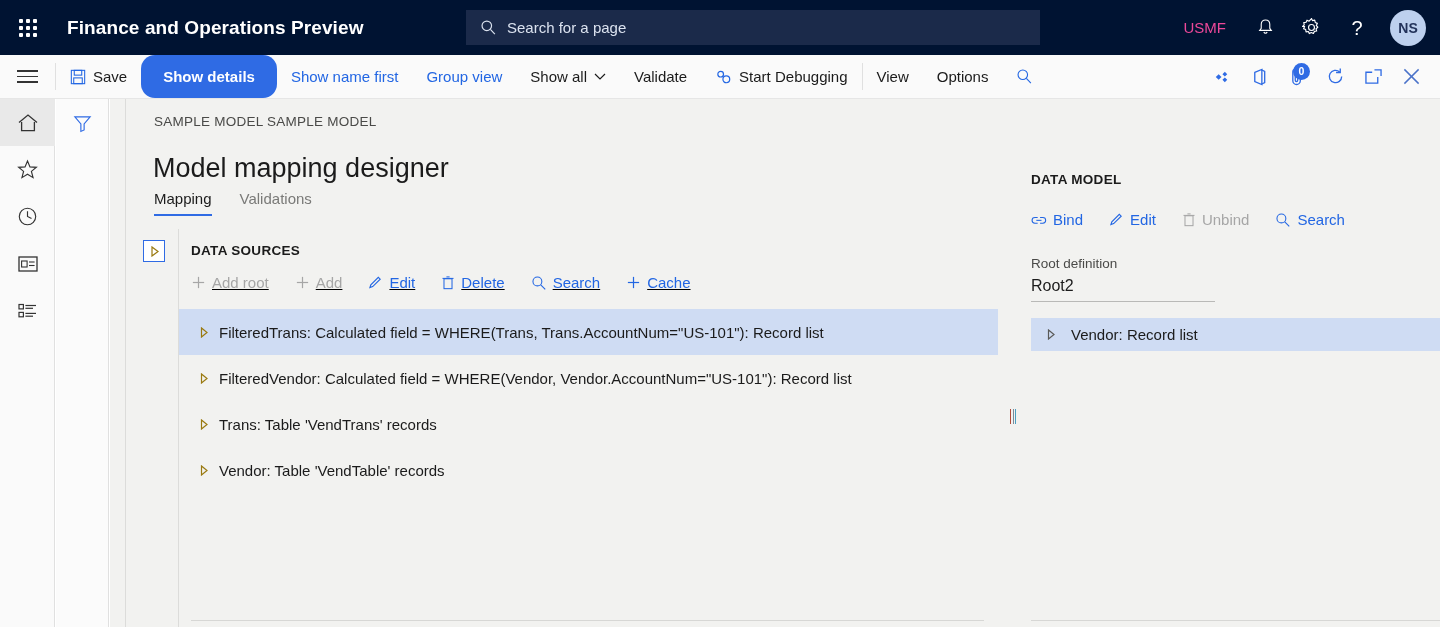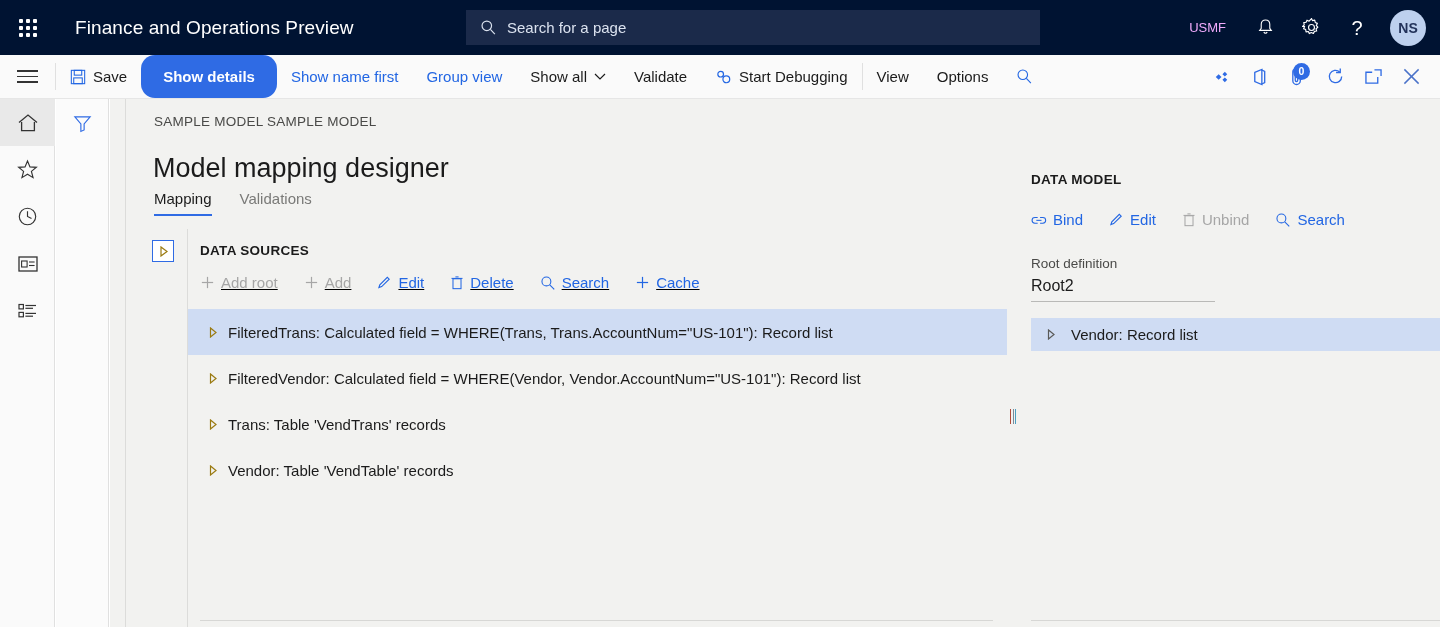--- a/index.html
+++ b/index.html
@@ -23,39 +23,39 @@
     cursor: pointer;
   }
   .waffle .grid3 {
     display: grid;
     grid-template-columns: repeat(3, 4px);
     grid-template-rows: repeat(3, 4px);
     gap: 3px;
   }
   .waffle .grid3 i { width: 4px; height: 4px; background: #ffffff; border-radius: 1px; display: block; }
   .app-title {
-    color: #ffffff; font-size: 19px; font-weight: normal;
-    margin-left: 20px; white-space: nowrap;
+    color: #ffffff; font-size: 19px; font-weight: bold;
+    margin-left: 12px; white-space: nowrap;
     letter-spacing: .1px;
   }
   .topsearch {
     position: absolute; left: 466px; top: 10px;
     width: 574px; height: 35px;
     background: #1b2a4a;
     display: flex; align-items: center;
     padding-left: 14px; gap: 10px;
     cursor: text;
   }
   .topsearch .ph { color: #dbe2ef; font-size: 15px; }
   .topright {
     position: absolute; right: 0; top: 0; height: 55px;
     display: flex; align-items: center; gap: 0px; padding-right: 14px;
   }
   .topright .company {
-    color: #f0abfc; font-size: 13px; padding: 0 16px; cursor: pointer; text-align: center;
+    color: #ec4899; font-size: 15px; padding: 0 16px; cursor: pointer; text-align: center;
   }
   .topright .ticon {
     width: 46px; height: 55px; display: flex; align-items: center; justify-content: center;
     cursor: pointer;
   }
   .avatar {
     width: 36px; height: 36px; border-radius: 50%;
     background: #bdd0ee; color: #22325a;
     display: flex; align-items: center; justify-content: center;
     font-size: 14px; font-weight: bold; margin-left: 10px; cursor: pointer;
@@ -142,21 +142,21 @@
   .tabs {
     position: absolute; left: 28px; top: 91px;
     display: flex; gap: 28px;
   }
   .tab {
     font-size: 15px; color: #7a7a78; cursor: pointer; padding-bottom: 7px;
   }
   .tab.sel { color: #1b1b1b; border-bottom: 2px solid #2F6BE4; }
 
   
-  .dspane { position: absolute; left: 26px; top: 130px; width: 855px; bottom: 0; }
+  .dspane { position: absolute; left: 17px; top: 130px; width: 855px; bottom: 0; }
   .expander {
     position: absolute; left: 0px; top: 11px;
     width: 22px; height: 22px;
     border: 1px solid #2F6BE4; background: #fff;
     display: flex; align-items: center; justify-content: center;
     cursor: pointer;
   }
   .dsbox {
     position: absolute; left: 35px; top: 0; right: 0; bottom: 0;
     border-left: 1px solid #dcdcda;

